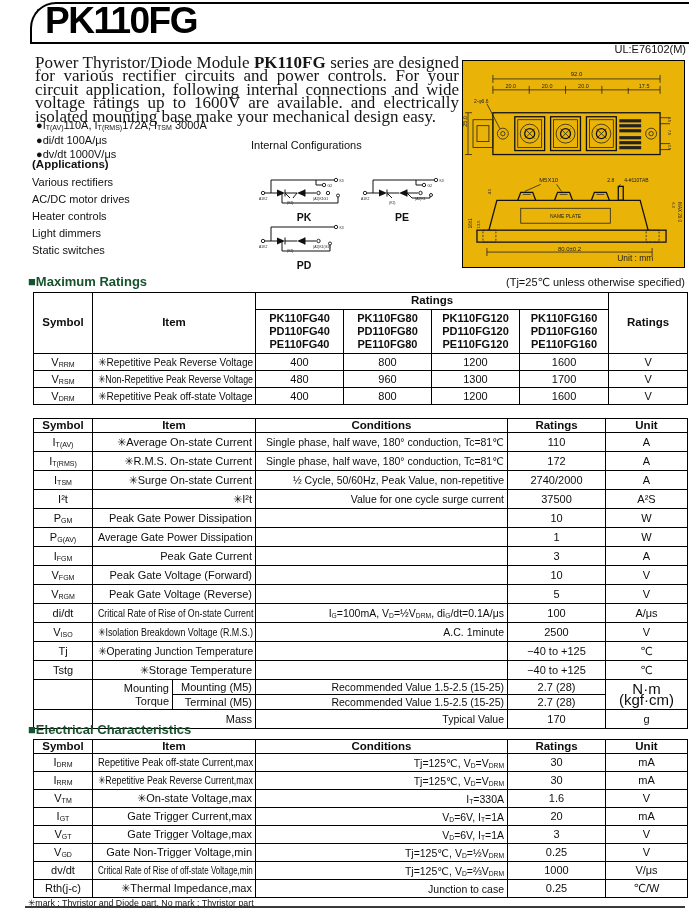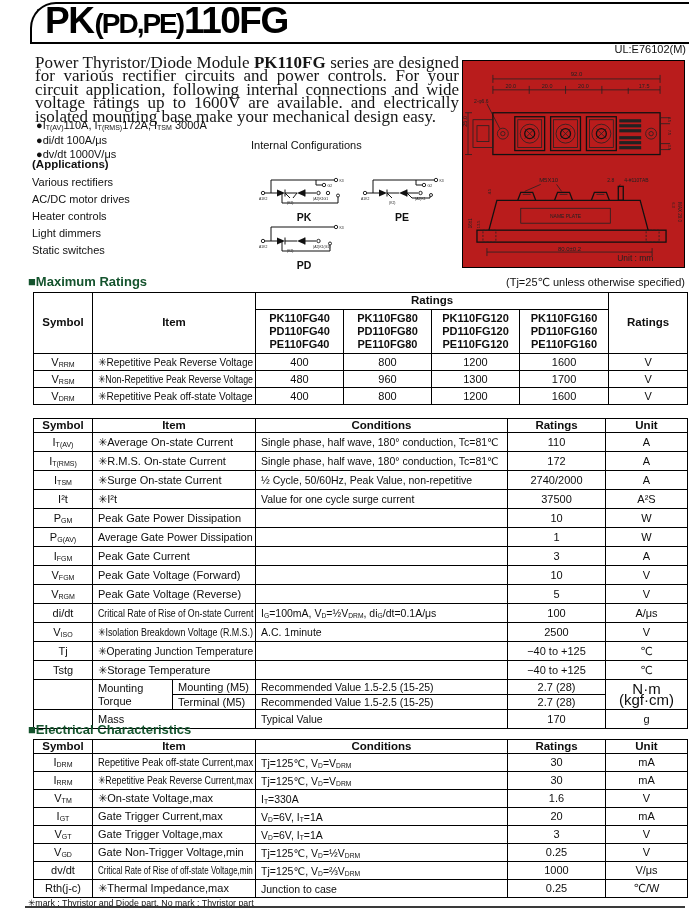--- a/index.html
+++ b/index.html
@@ -41,42 +41,42 @@
   .lab-pe{left:372px;top:211px;}
   .lab-pd{left:274px;top:259px;}
   .cfg .wire{stroke:#111;fill:none;stroke-width:1;}
   .cfg .solid{fill:#111;stroke:none;}
   .cfg circle{stroke:#111;fill:#fff;stroke-width:0.9;}
   .cfg text{font-family:"Liberation Sans",sans-serif;font-size:3.4px;fill:#222;}
 
   
   .outline-box{
     position:absolute;left:462px;top:60px;width:223px;height:208px;
-    border:1.6px solid #000;box-sizing:border-box;background:#b91c1c;
+    border:1.6px solid #000;box-sizing:border-box;background:#eab308;
   }
   .outline-box svg{display:block;}
   .outline-box text{font-family:"Liberation Sans",sans-serif;fill:#222;}
   .oline{stroke:#222;fill:none;stroke-width:0.8;}
   .othick{stroke:#111;fill:none;stroke-width:1.3;}
   .ofill{fill:#222;stroke:none;}
   .odash{stroke:#222;fill:none;stroke-width:0.8;stroke-dasharray:2 1.6;}
 
   
   .sec-row{position:absolute;left:28px;right:4px;display:flex;justify-content:space-between;align-items:baseline;}
   .sec-title{font-size:13px;font-weight:bold;color:#14532d;}
   .sec-note{font-size:11px;color:#111;}
   .sec-max{top:274px;}
   .sec-elec{top:722px;}
 
   
   table{border-collapse:collapse;table-layout:fixed;position:absolute;left:33px;background:#fff;}
   th,td{border:1.5px solid #000;padding:0 3px;font-size:11px;color:#0d0d0d;
         text-align:center;vertical-align:middle;overflow:hidden;line-height:1.15;}
   th{font-weight:bold;font-size:11.5px;}
-  td.left,th.left{text-align:left;padding-left:5px;}
+  td.left,th.left{text-align:right;padding-left:5px;}
   .fit{display:inline-block;white-space:nowrap;transform-origin:center center;}
   td.left .fit,th.left .fit{transform-origin:left center;}
   sub{font-size:0.64em;vertical-align:-0.08em;letter-spacing:0;}
 
   .tbl-max{top:292px;width:654px;}
   .tbl-max td{height:16px;}
   .tbl-max .models th{height:43px;font-size:11px;line-height:13px;}
   .tbl-max .hdr1 th{height:16px;}
 
   .tbl-r2{top:418px;width:654px;}
@@ -93,21 +93,20 @@
   .bottom-rule{position:absolute;left:25px;right:4px;top:906px;border-top:2px solid #3a3a3a;}
 </style>
 </head>
 <body>
 
 <div class="page">
 
   <div class="title-band">
     <div class="title-text">
       <span class="big">PK</span>
-        <span class="paren">(PD,PE)</span>
         <span class="big">110FG</span>
     </div>
   </div>
   <div class="ul-number">UL:E76102(M)</div>
 
   <div class="intro-para">Power Thyristor/Diode Module <b>PK110FG</b> series are designed for various rectifier circuits and power controls. For your circuit application, following internal connections and wide voltage ratings up to 1600V are available. and electrically isolated mounting base make your mechanical design easy.</div>
 
   <div class="bullets">
 
   <div>●I<sub>T(AV)</sub>110A, I<sub>T(RMS)</sub>172A, I<sub>TSM</sub> 3000A</div>

